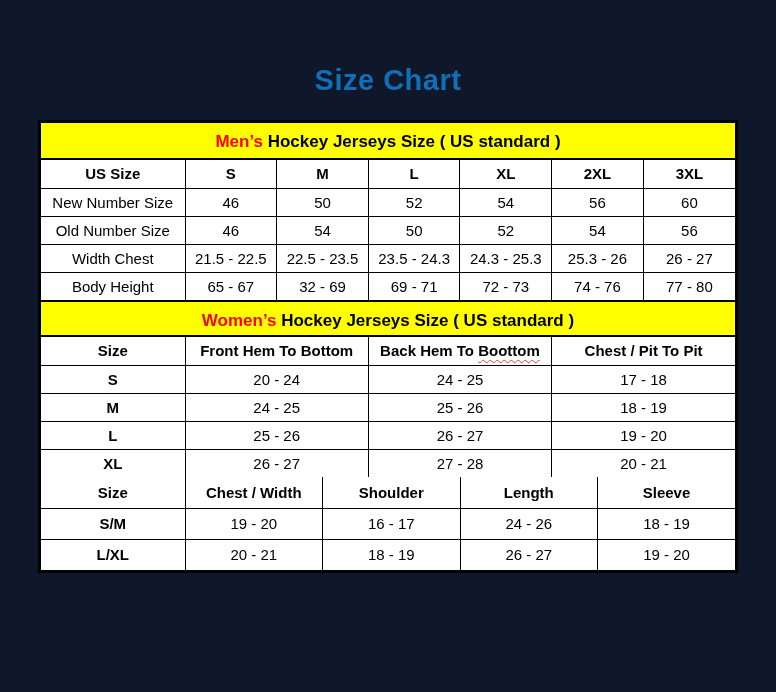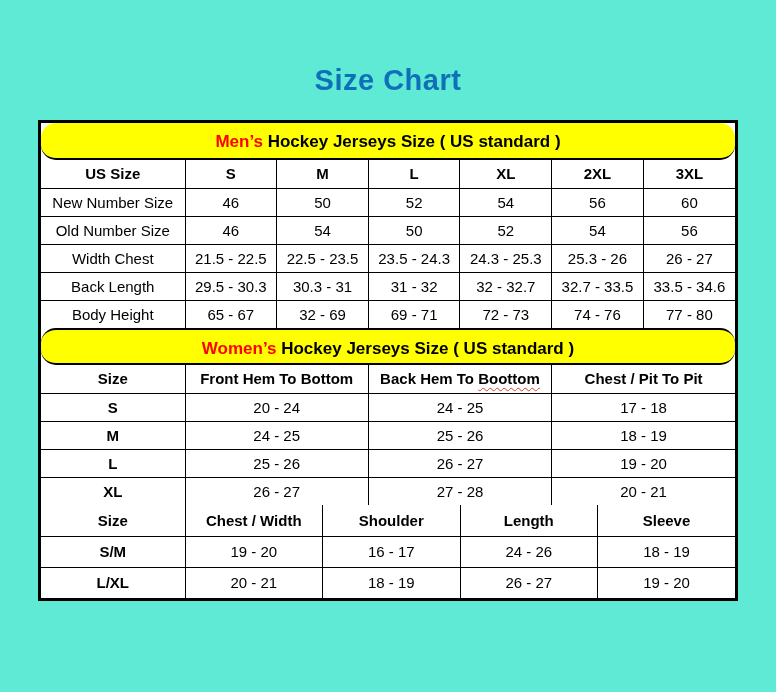--- a/index.html
+++ b/index.html
@@ -7,21 +7,21 @@
     --caption-yellow:#FFFF00;
     --highlight-red:#FF0000;
     --squiggle-red:#E03C31;
     --line-black:#000000;
   }
   *{margin:0;padding:0;box-sizing:border-box;}
   html,body{background:#ffffff;}
   .page{
     position:relative;
     width:776px;height:692px;
-    background:#5eead4;
+    background:#0f172a;
     font-family:"Liberation Sans",sans-serif;
     color:#000;
     overflow:hidden;
   }
   .title{
     position:absolute;top:64px;left:0;width:100%;
     text-align:center;
     font-size:29px;font-weight:bold;
     color:var(--title-blue);
     letter-spacing:0.5px;
@@ -32,21 +32,20 @@
     background:#ffffff;
   }
   .caption{
     background:var(--caption-yellow);
     height:37px;line-height:37px;
     text-align:center;
     font-size:17px;font-weight:bold;
     border-top:2px solid var(--line-black);
     border-bottom:2px solid var(--line-black);
     white-space:pre;
-    border-radius:15px;
   }
   .section:first-child .caption{border-top:none;}
   .caption .hl{color:var(--highlight-red);}
   table.size-table{
     width:100%;
     border-collapse:collapse;
     border:hidden;           
     table-layout:fixed;
   }
   .size-table th,.size-table td{
@@ -124,29 +123,20 @@
           <tr>
             <td>Width Chest</td>
             <td>21.5 - 22.5</td>
             <td>22.5 - 23.5</td>
             <td>23.5 - 24.3</td>
             <td>24.3 - 25.3</td>
             <td>25.3 - 26</td>
             <td>26 - 27</td>
           </tr>
           <tr>
-            <td>Back Length</td>
-            <td>29.5 - 30.3</td>
-            <td>30.3 - 31</td>
-            <td>31 - 32</td>
-            <td>32 - 32.7</td>
-            <td>32.7 - 33.5</td>
-            <td>33.5 - 34.6</td>
-          </tr>
-          <tr>
             <td>Body Height</td>
             <td>65 - 67</td>
             <td>32 - 69</td>
             <td>69 - 71</td>
             <td>72 - 73</td>
             <td>74 - 76</td>
             <td>77 - 80</td>
           </tr>
         </tbody>
       </table>

